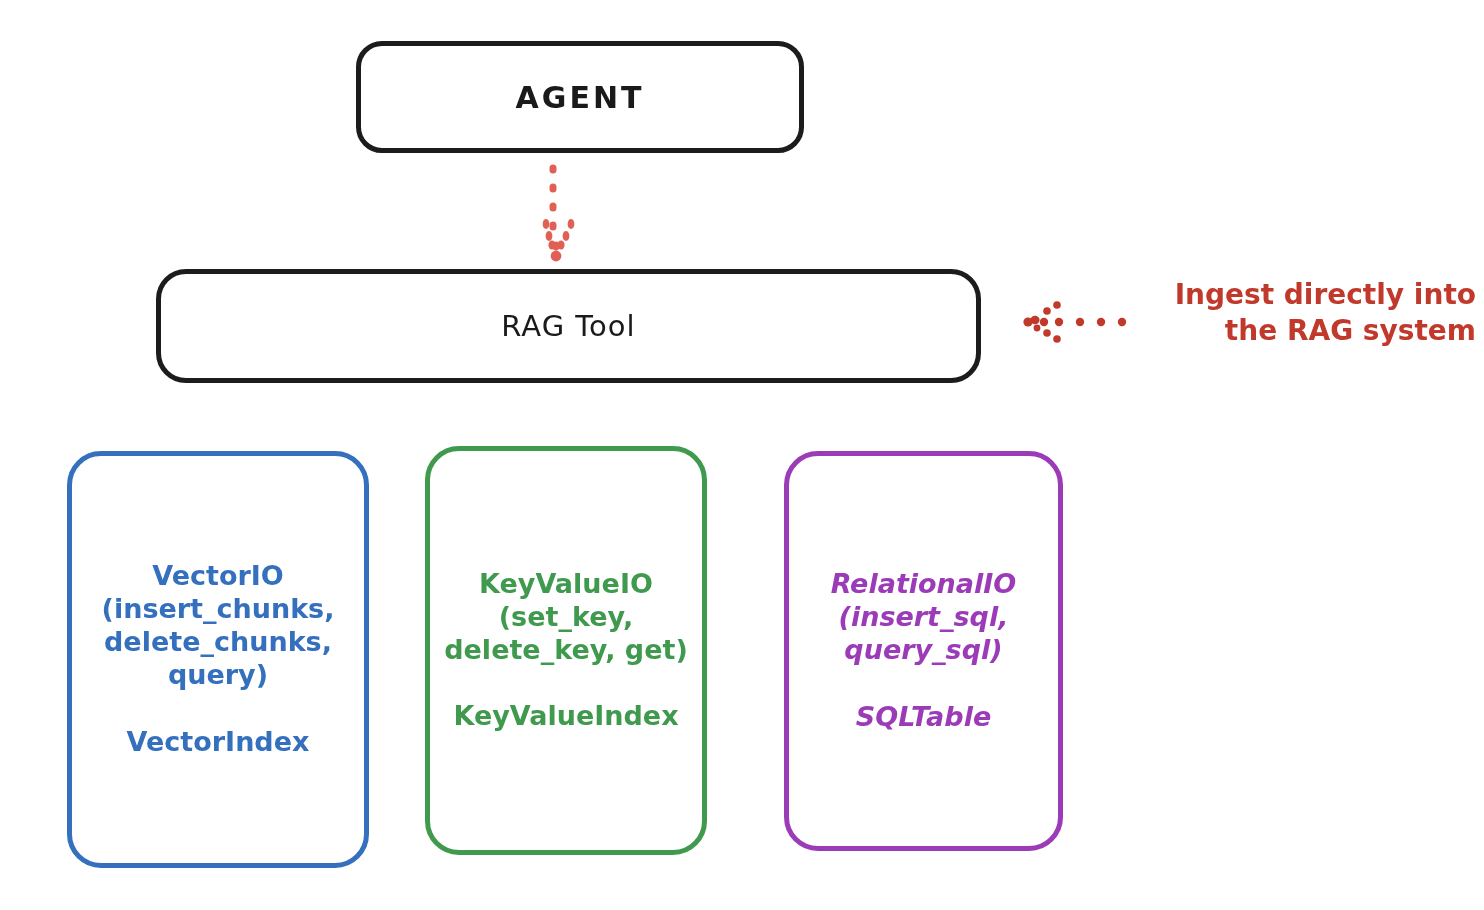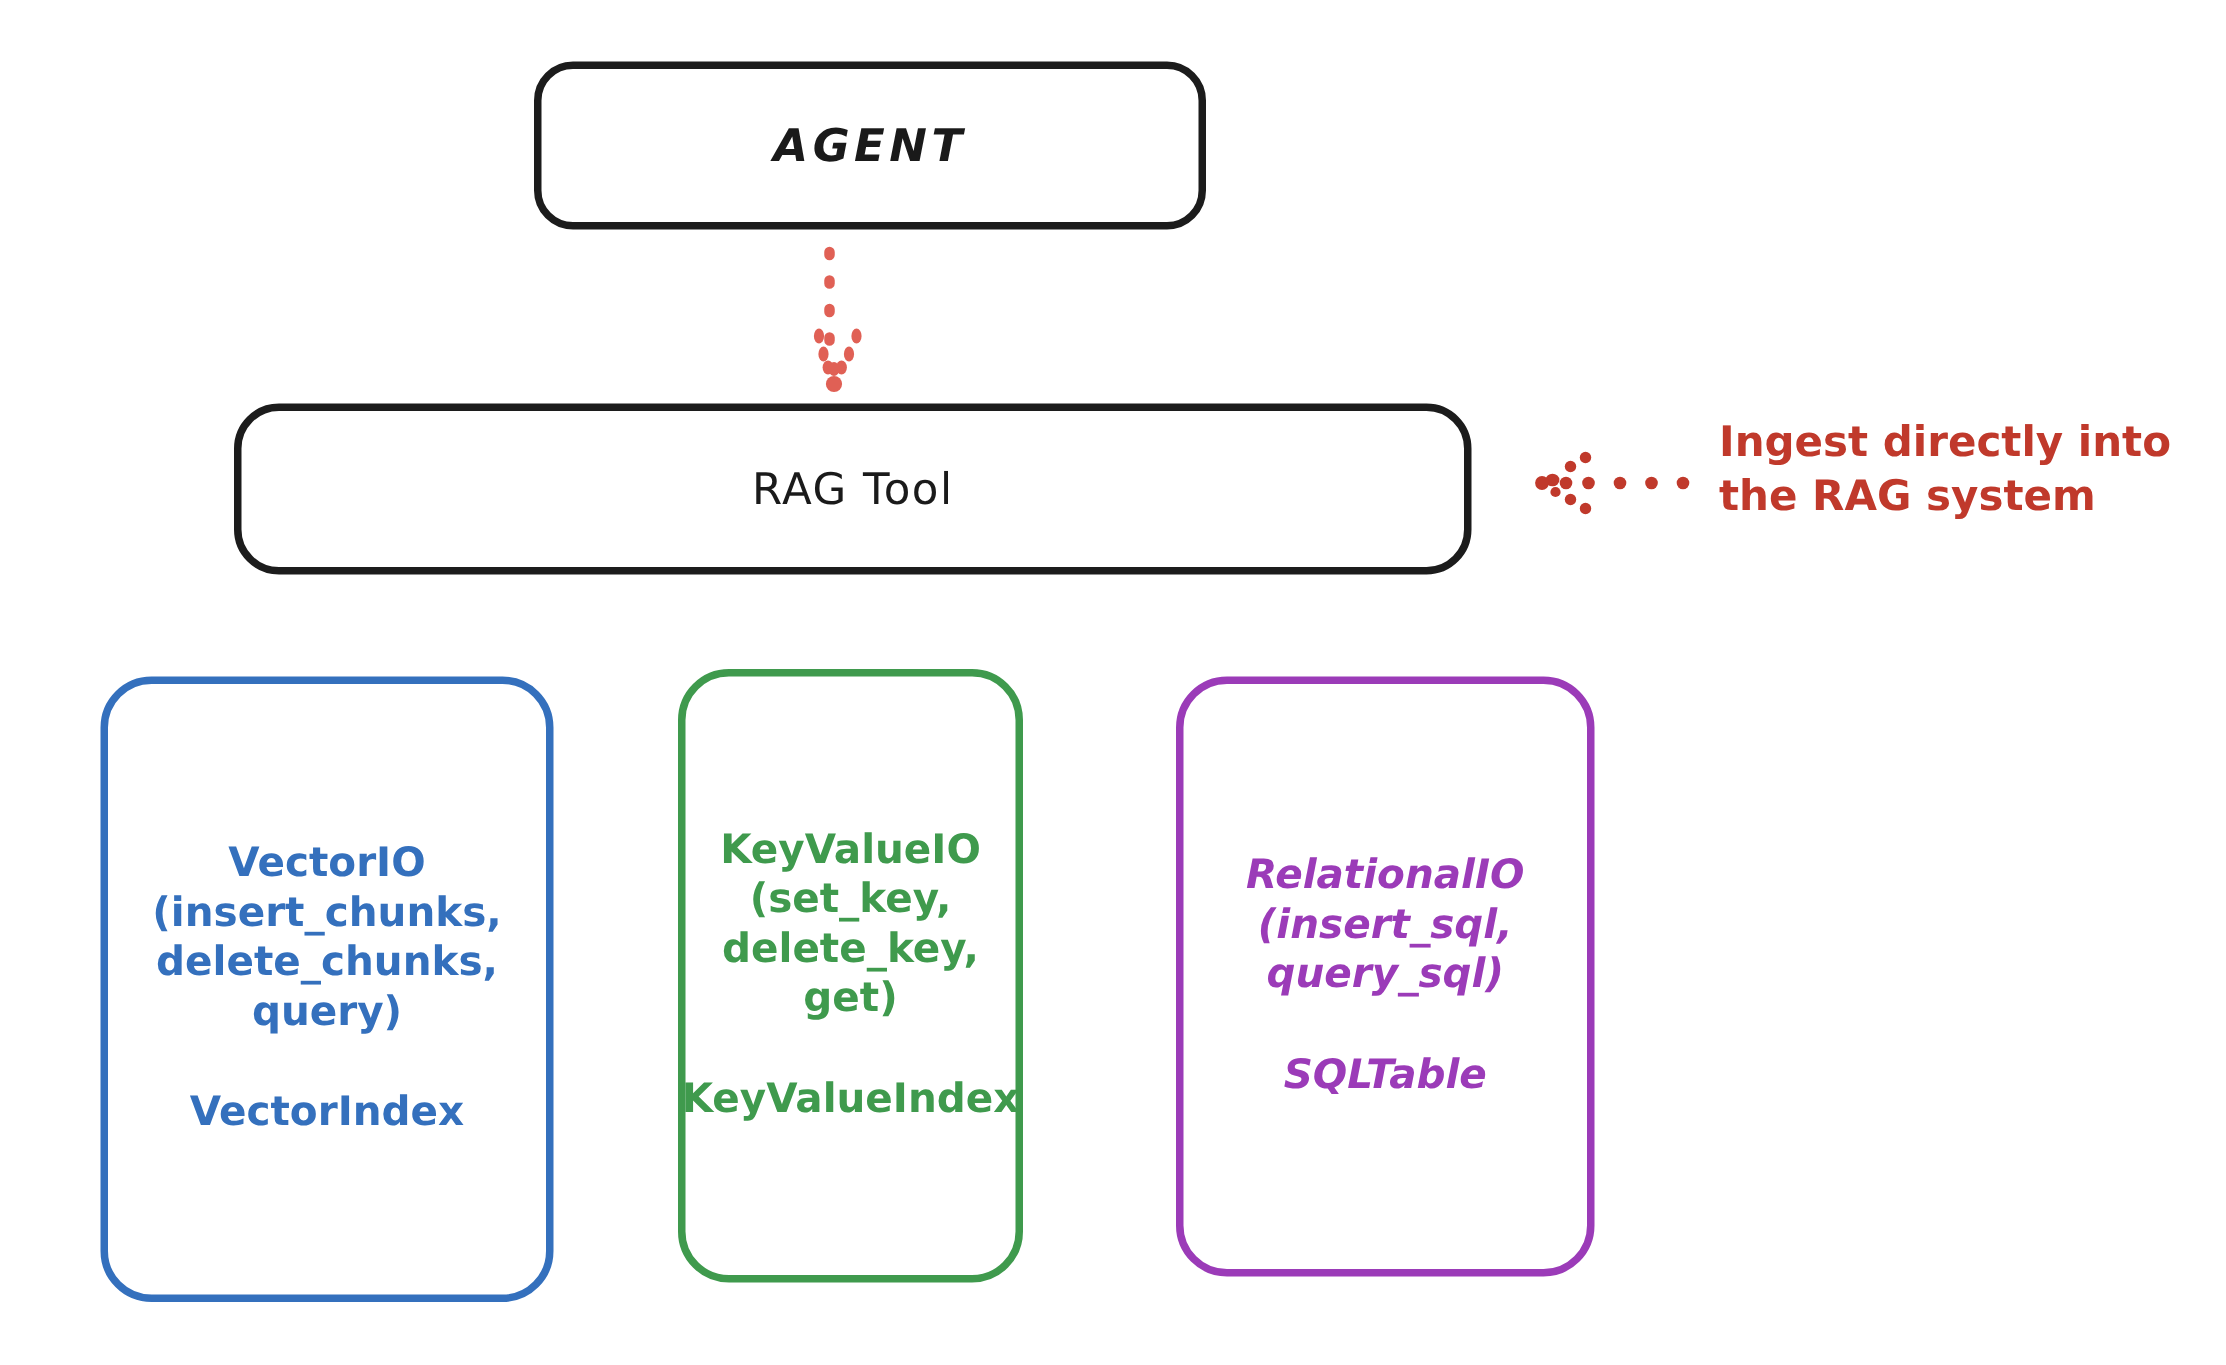--- a/index.html
+++ b/index.html
@@ -33,21 +33,20 @@
     text-align: center;
   }
 
   
   .box-black {
     border: 5px solid #1c1c1c;
     border-radius: 26px;
   }
   .box-black .node-label {
     font-family: "DejaVu Sans", sans-serif;
-    font-style: italic;
     font-weight: 600;
     color: #1a1a1a;
     letter-spacing: 2px;
   }
 
   #agent-box {
     left: 356px;
     top: 41px;
     width: 448px;
     height: 112px;
@@ -93,23 +92,23 @@
     left: 67px;
     top: 451px;
     width: 302px;
     height: 417px;
     border-color: #3470bd;
   }
   #vector-box .api-label,
   #vector-box .index-label { color: #3470bd; }
 
   #keyvalue-box {
-    left: 452px;
+    left: 425px;
     top: 446px;
-    width: 230px;
+    width: 282px;
     height: 409px;
     border-color: #3f9a4d;
   }
   #keyvalue-box .api-label,
   #keyvalue-box .index-label { color: #3f9a4d; }
 
   #relational-box {
     left: 784px;
     top: 451px;
     width: 279px;
@@ -132,21 +131,21 @@
   #ingest-annotation {
     position: absolute;
     left: 1146px;
     top: 277px;
     width: 330px;
     color: #c0392b;
     font-size: 28px;
     font-weight: 600;
     line-height: 1.28;
     white-space: pre-line;
-    text-align: left;
+    text-align: right;
     font-family: "DejaVu Sans", sans-serif;
   }
 </style>
 </head>
 <body>
 
 <div id="canvas">
 
   <svg id="connectors" viewBox="0 0 1484 910" xmlns="http://www.w3.org/2000/svg">
 

